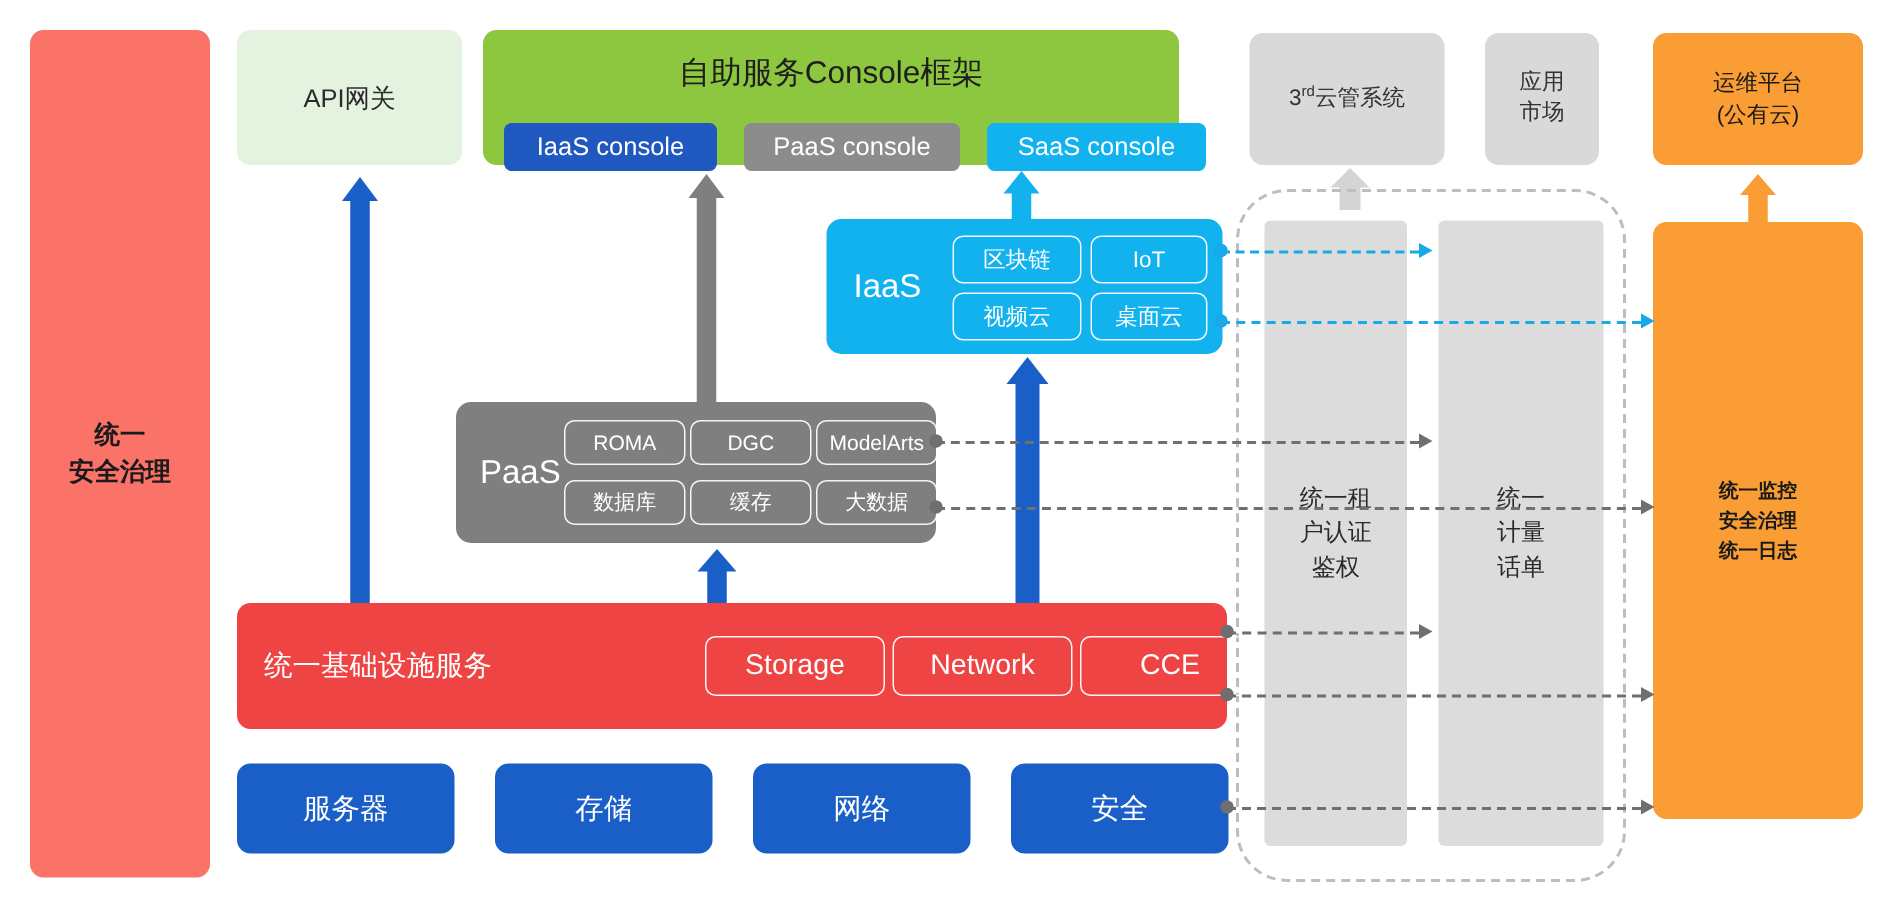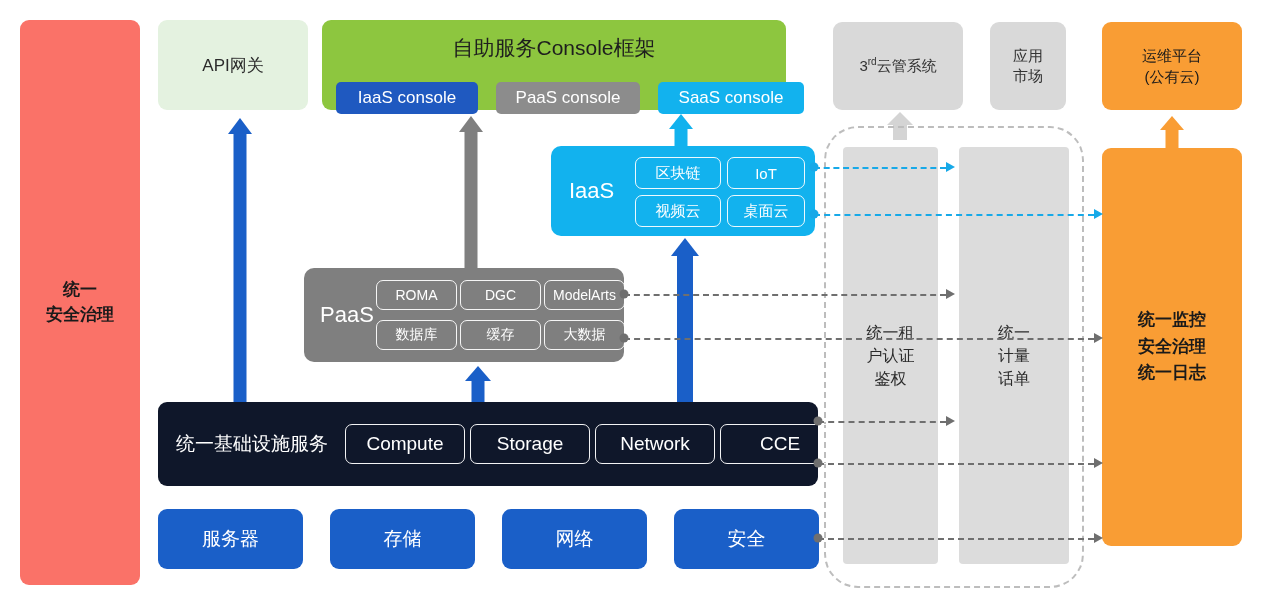--- a/index.html
+++ b/index.html
@@ -23,35 +23,35 @@
                 color:#ffffff;font-size:17px;display:flex;align-items:center;
                 justify-content:center;white-space:nowrap;}
   .chip-iaas{background:#1f59c0;}
   .chip-paas{background:#8c8c8c;}
   .chip-saas{background:#12b2ee;}
 
   
   .gray-card{background:#d9d9d9;border-radius:9px;color:#333;font-size:15px;line-height:1.35;}
   .ops-card{background:#f99d34;border-radius:9px;color:#1a1a1a;font-size:15px;line-height:1.4;}
   .ops-panel{background:#f99d34;border-radius:9px;color:#1a1a1a;
-             font-size:17px;font-weight:700;line-height:1.55;}
+             font-size:13px;font-weight:700;line-height:1.55;}
   .sup{font-size:10px;vertical-align:super;}
 
   
   .saas-box{background:#12b2ee;border-radius:10px;}
   .paas-box{background:#7f7f7f;border-radius:10px;}
   .stack-label{position:absolute;color:#fff;font-size:22px;top:50%;
                transform:translateY(-50%);}
   .tile{position:absolute;border:1.6px solid rgba(255,255,255,.92);
         border-radius:7px;color:#fff;font-size:15px;
         display:flex;align-items:center;justify-content:center;white-space:nowrap;}
   .tile-sm{font-size:14px;}
 
   
-  .infra-bar{background:#0f172a;border-radius:9px;}
+  .infra-bar{background:#ef4444;border-radius:9px;}
   .infra-label{position:absolute;left:18px;top:50%;transform:translateY(-50%);
                color:#fff;font-size:19px;white-space:nowrap;}
   .infra-tile{position:absolute;top:50%;transform:translateY(-50%);height:38px;
               border:1.6px solid rgba(255,255,255,.95);border-radius:7px;color:#fff;
               font-size:19px;display:flex;align-items:center;justify-content:center;}
 
   
   .hw-box{background:#1a5fc8;border-radius:9px;color:#fff;font-size:19px;}
 
   
@@ -115,21 +115,21 @@
 
   <div class="abs gray-card ctr" style="left:833px;top:22px;width:130px;height:88px;">
     <span><span>3</span><span class="sup">rd</span><span>云管系统</span></span>
   </div>
 
   <div class="v-arrow" style="left:878px;top:112px;width:44px;height:28px;">
     <div class="shaft" style="width:14px;height:18px;background:#d4d4d4;"></div>
     <div class="head" style="border-bottom:13px solid #d4d4d4;border-left-width:13px;border-right-width:13px;"></div>
   </div>
 
-  <div class="abs gray-card ctr" style="left:990px;top:22px;width:76px;height:88px;flex-direction:column;">
+  <div class="abs gray-card ctr" style="left:990px;top:22px;width:76px;height:88px;flex-direction:column;font-family:Liberation Mono, monospace;">
     <div>应用</div>
     <div>市场</div>
   </div>
 
   <div class="abs ops-card ctr" style="left:1102px;top:22px;width:140px;height:88px;flex-direction:column;">
     <div>运维平台</div>
     <div>(公有云)</div>
   </div>
 
   <div class="v-arrow" style="left:1152px;top:116px;width:40px;height:32px;">
@@ -180,21 +180,20 @@
     <div class="tile tile-sm" style="left:240px;top:52px;width:79px;height:28px;">大数据</div>
   </div>
 
   <div class="v-arrow" style="left:456px;top:366px;width:44px;height:38px;">
     <div class="shaft" style="width:13px;height:24px;background:#1a5fc8;"></div>
     <div class="head" style="border-bottom:15px solid #1a5fc8;border-left-width:13px;border-right-width:13px;"></div>
   </div>
 
   <div class="abs infra-bar" style="left:158px;top:402px;width:660px;height:84px;">
     <div class="infra-label">统一基础设施服务</div>
-    <div class="infra-tile" style="left:187px;width:118px;">Compute</div>
     <div class="infra-tile" style="left:312px;width:118px;">Storage</div>
     <div class="infra-tile" style="left:437px;width:118px;">Network</div>
     <div class="infra-tile" style="left:562px;width:118px;">CCE</div>
   </div>
 
   <div class="abs hw-box ctr" style="left:158px;top:509px;width:145px;height:60px;">
     <span>服务器</span>
   </div>
   <div class="abs hw-box ctr" style="left:330px;top:509px;width:145px;height:60px;">
     <span>存储</span>

